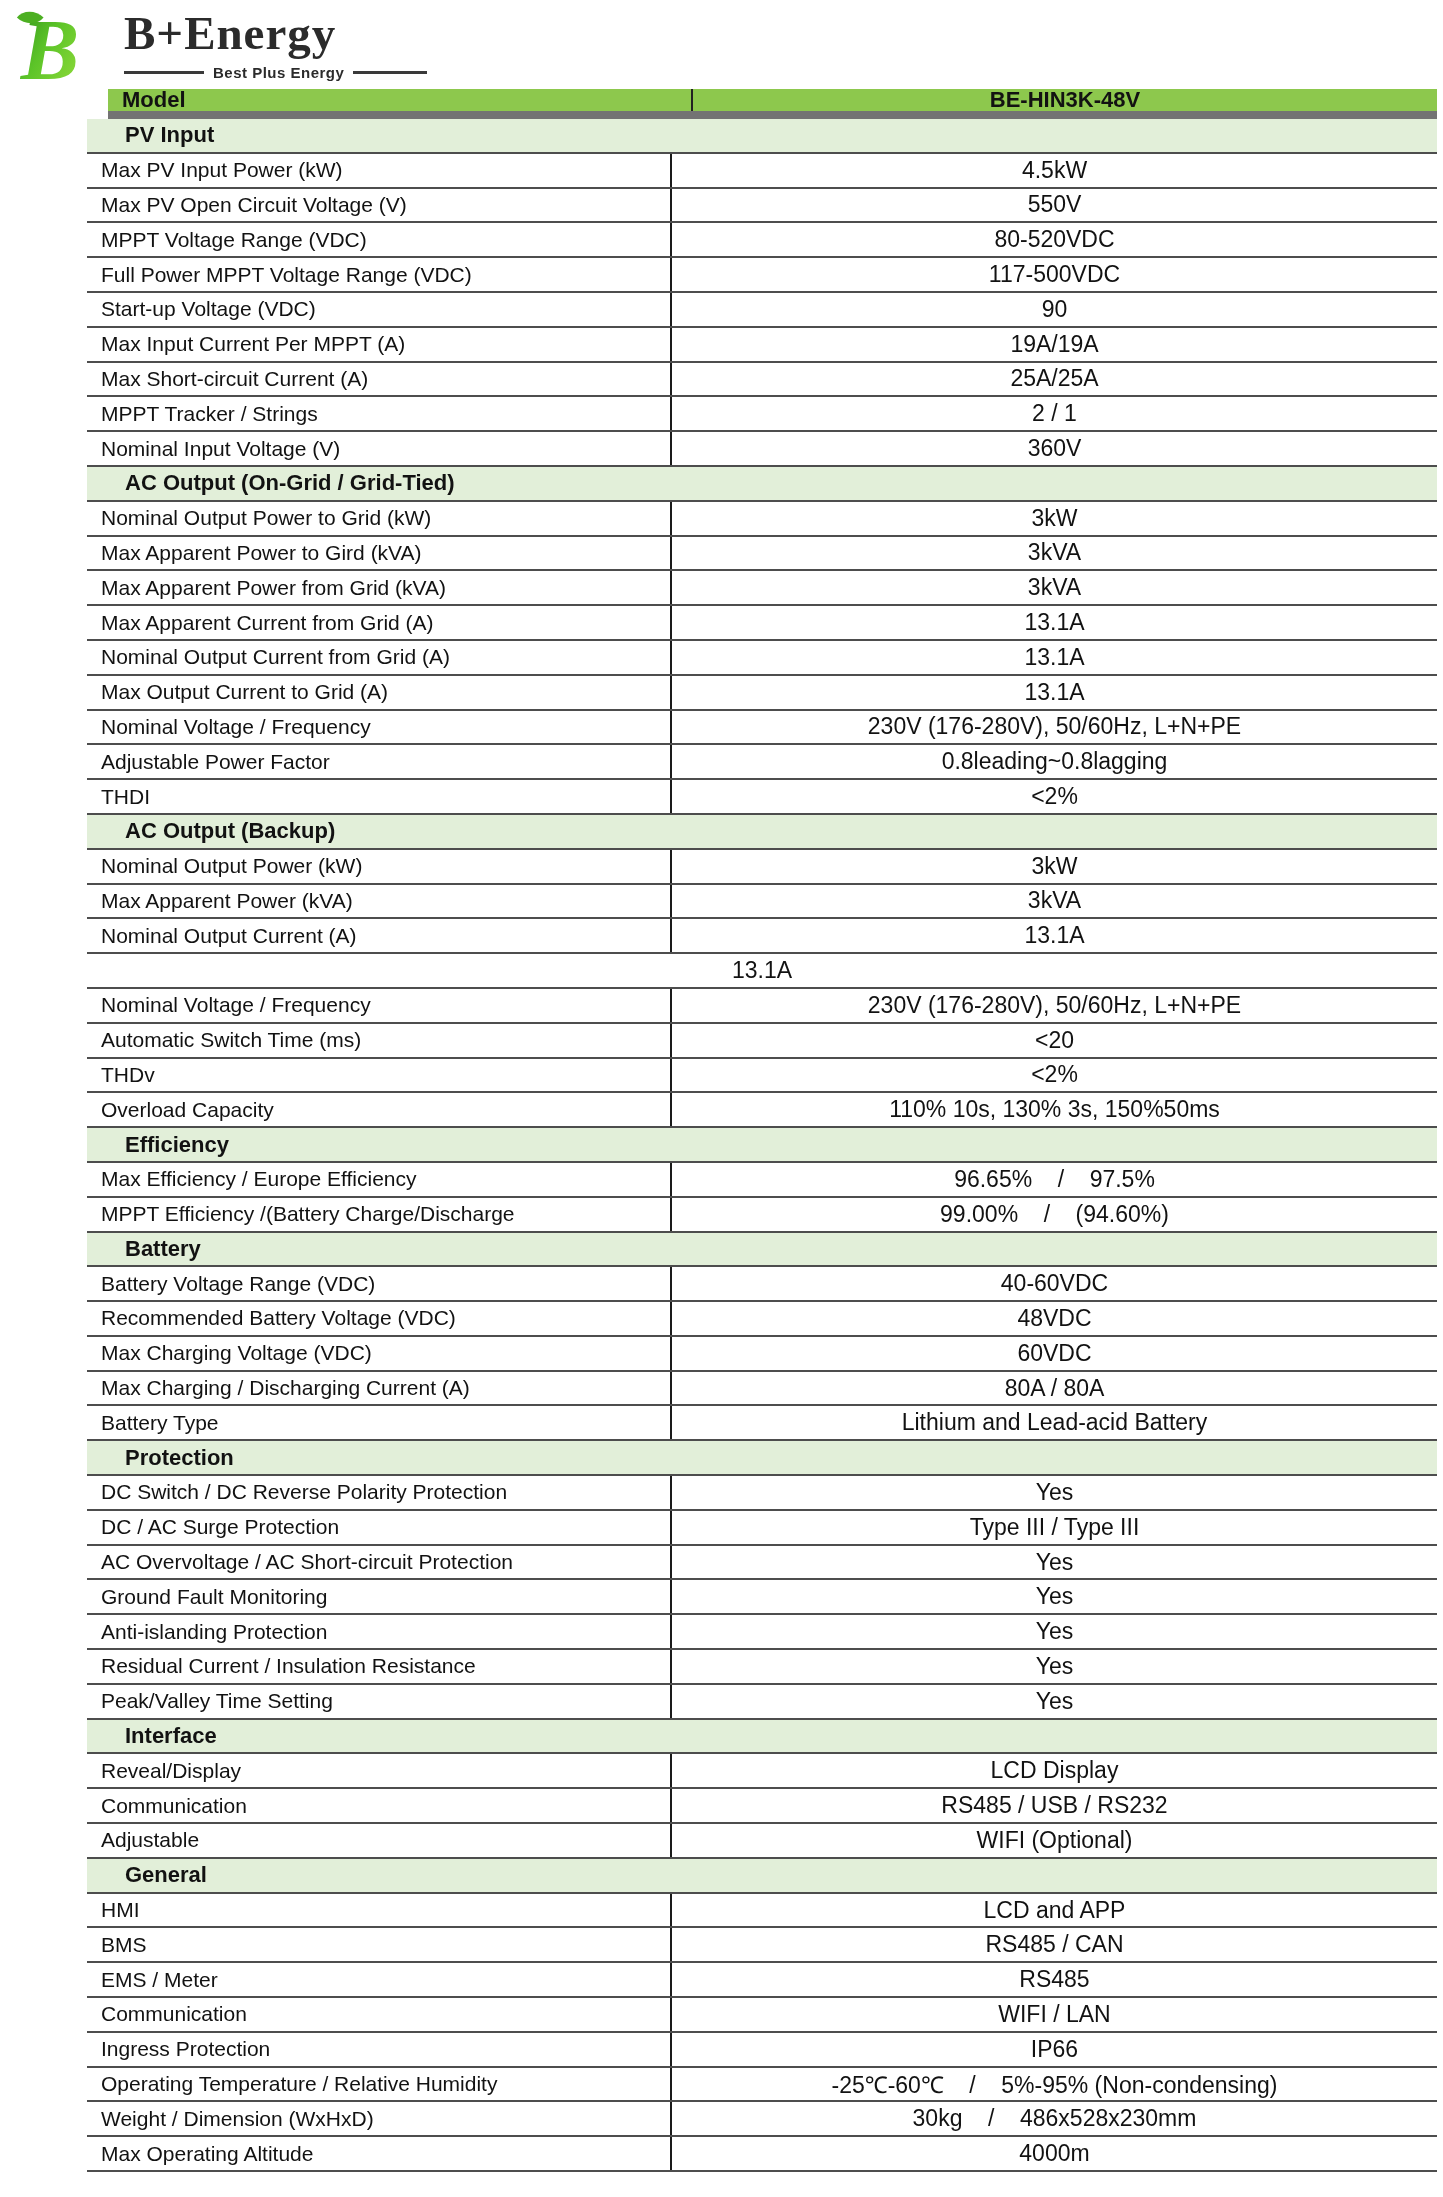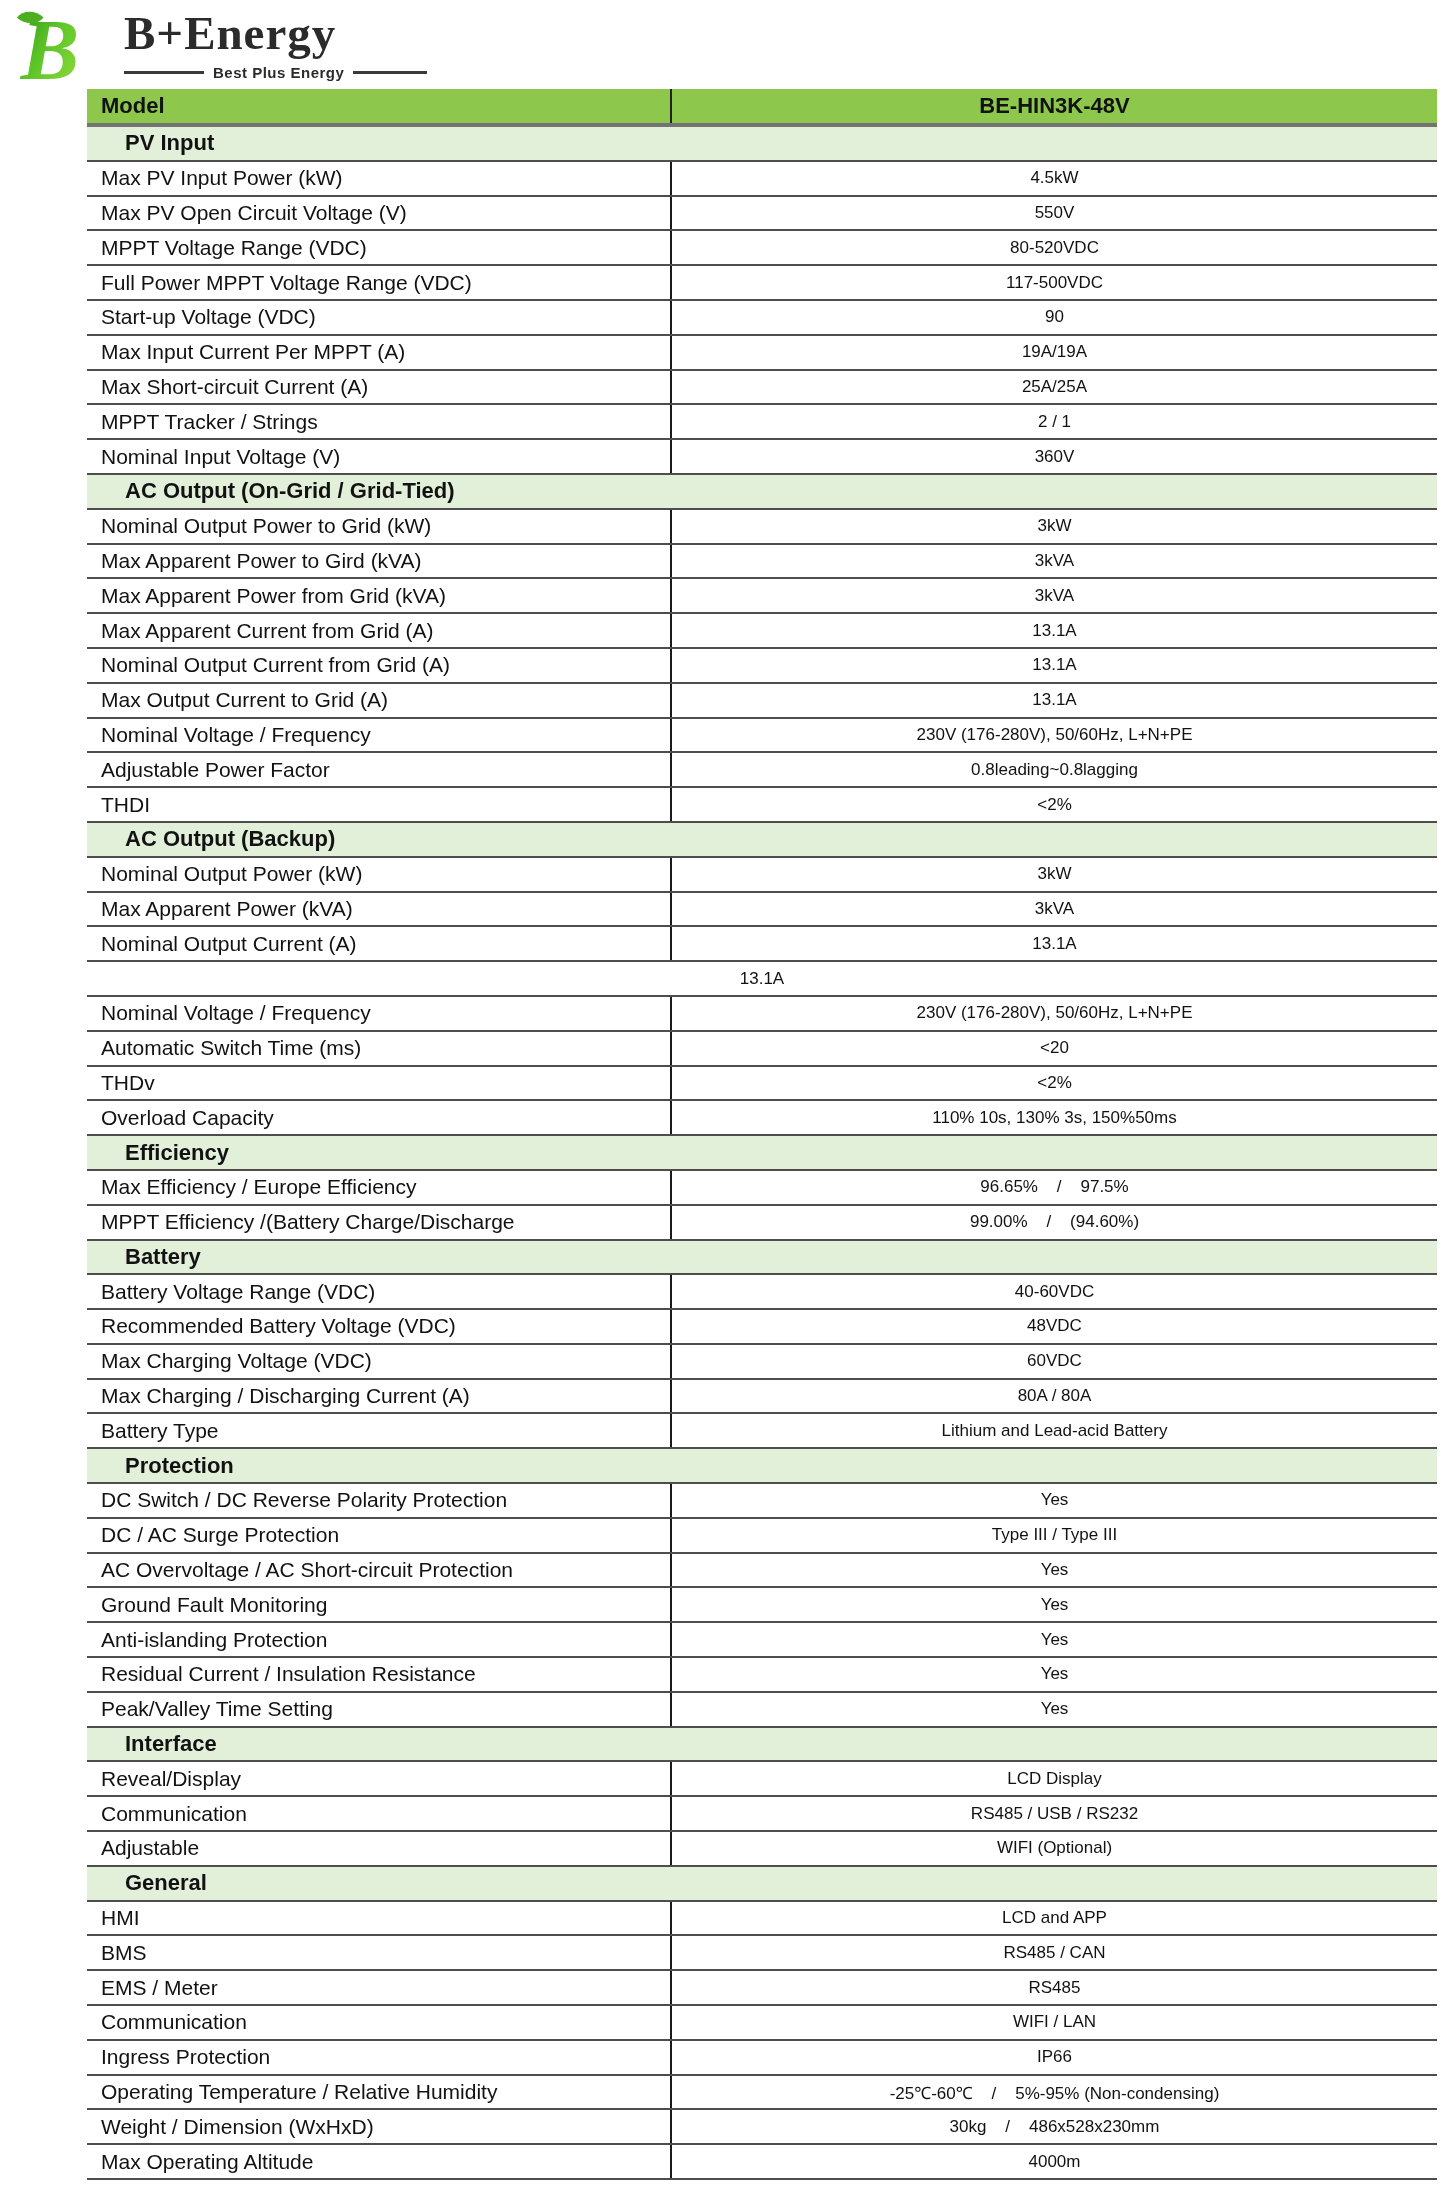--- a/index.html
+++ b/index.html
@@ -46,27 +46,28 @@
   }
   .cell-label{
     flex:0 0 585px;width:585px;box-sizing:border-box;
     display:flex;align-items:center;
     padding-left:14px;
     border-right:2px solid #1a1a1a;
     font-size:21px;
   }
   .cell-value{
     flex:1;display:flex;align-items:center;justify-content:center;
-    font-size:17px;white-space:pre;text-align:center;
+    font-size:23px;white-space:pre;text-align:center;
   }
   .row.model{
-    height:38px;
+    height:30px;
     background:var(--header-green,#8DC84D);
-    border-bottom:4px solid #737373;
+    border-bottom:8px solid #737373;
     font-weight:bold;
+    margin-left:21px;
   }
   .row.model .cell-label{border-right-color:#222;font-size:22px;}
   .row.model .cell-value{font-size:22px;}
   .row.section{
     background:var(--section-green,#E2EFD9);
     font-weight:bold;
     padding-left:24px;
   }
   .row.section .cell-label{
     flex:1;width:auto;border-right:none;font-size:22px;

